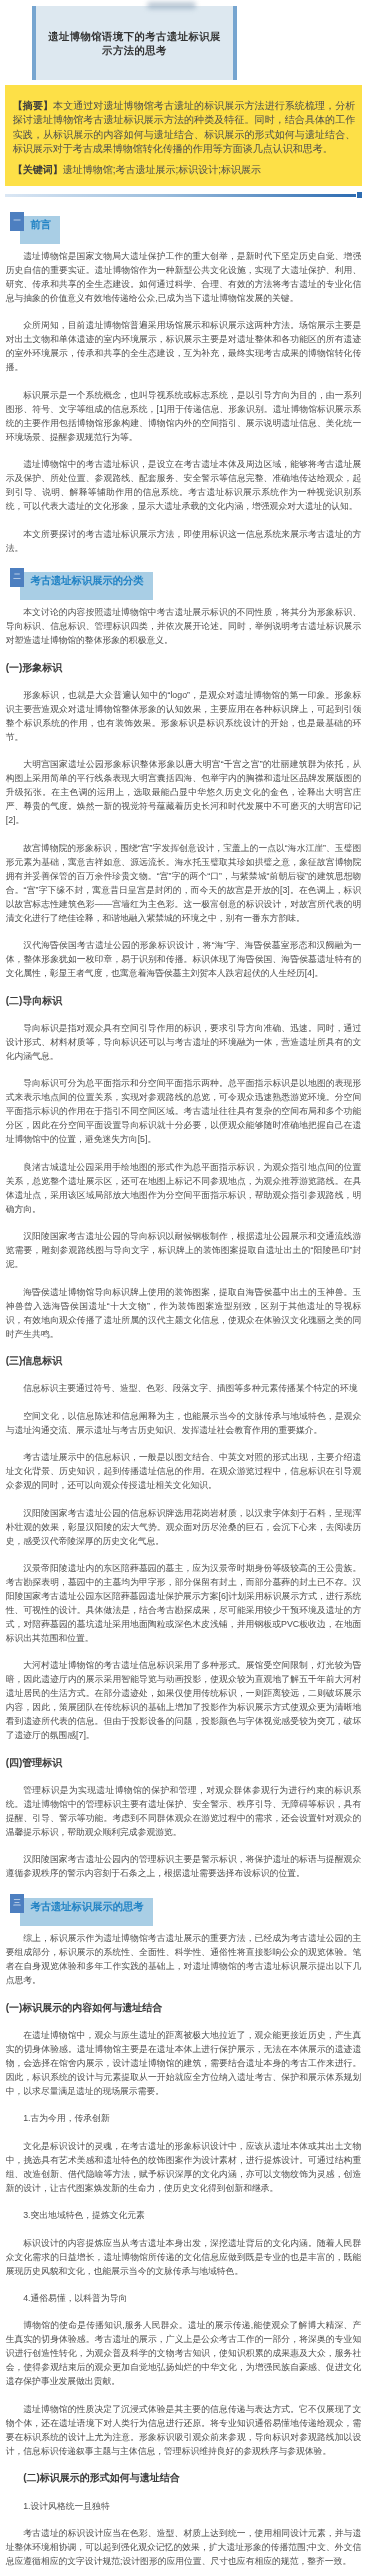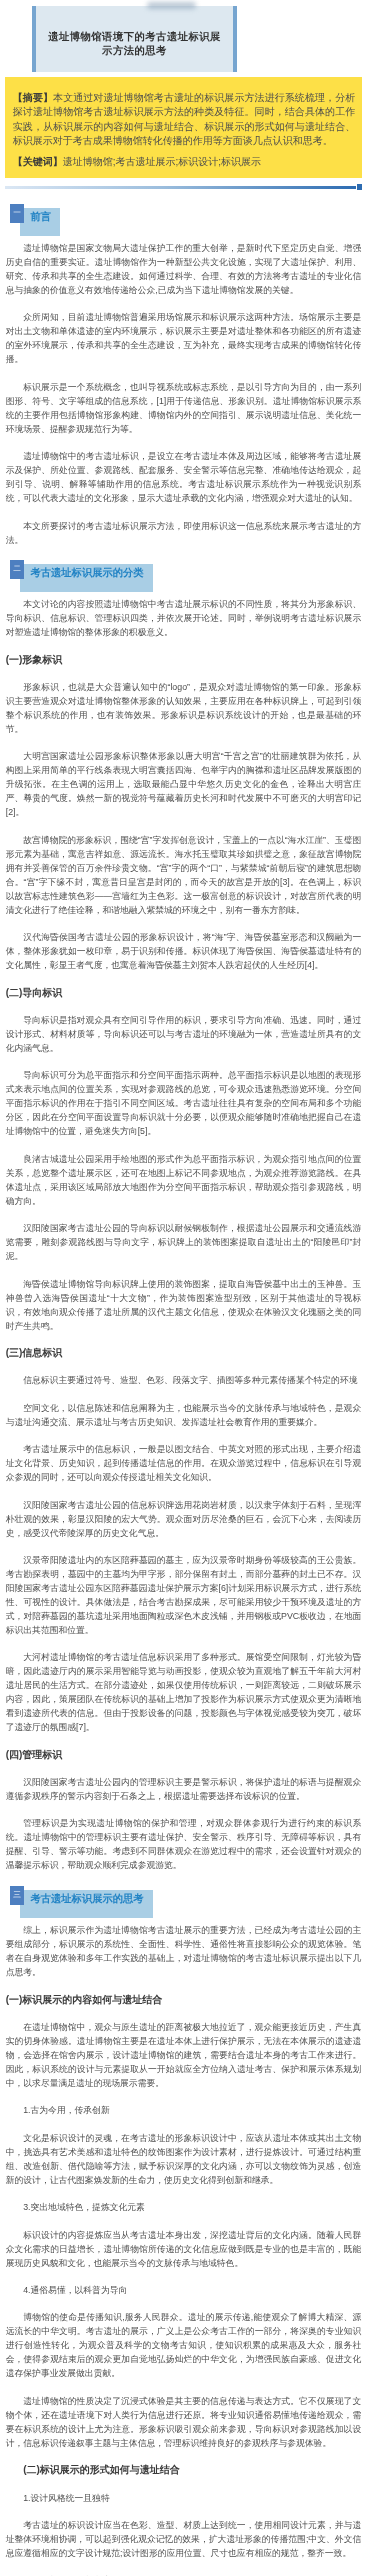--- a/index.html
+++ b/index.html
@@ -8,21 +8,21 @@
     background:#ffffff;
     font-family:"Liberation Sans","DejaVu Sans",sans-serif;
     color:#4d4d4d;
     overflow-x:hidden;
   }
   
   .title-wrap{
     position:relative;
     margin:6.2px 0 0 32px;
     width:205px;
-    height:66px;
+    height:74px;
     background:#dde8f0;
     box-sizing:border-box;
   }
   .title-bar{
     position:absolute;top:0;bottom:0;width:3.6px;background:#76a5d0;
   }
   .title-bar.left{left:0;}
   .title-bar.right{right:0;}
   .article-title{
     font-family:"Liberation Serif","DejaVu Serif",serif;
@@ -136,34 +136,34 @@
     <p class="para">汉阳陵国家考古遗址公园的导向标识以耐候钢板制作，根据遗址公园展示和交通流线游览需要，雕刻参观路线图与导向文字，标识牌上的装饰图案提取自遗址出土的“阳陵邑印”封泥。</p>
     <p class="para">海昏侯遗址博物馆导向标识牌上使用的装饰图案，提取自海昏侯墓中出土的玉神兽。玉神兽曾入选海昏侯国遗址“十大文物”，作为装饰图案造型别致，区别于其他遗址的导视标识，有效地向观众传播了遗址所属的汉代主题文化信息，使观众在体验汉文化瑰丽之美的同时产生共鸣。</p>
     <p class="subhead">(三)信息标识</p>
     <p class="para">信息标识主要通过符号、造型、色彩、段落文字、插图等多种元素传播某个特定的环境</p>
     <p class="para">空间文化，以信息陈述和信息阐释为主，也能展示当今的文脉传承与地域特色，是观众与遗址沟通交流、展示遗址与考古历史知识、发挥遗址社会教育作用的重要媒介。</p>
     <p class="para">考古遗址展示中的信息标识，一般是以图文结合、中英文对照的形式出现，主要介绍遗址文化背景、历史知识，起到传播遗址信息的作用。在观众游览过程中，信息标识在引导观众参观的同时，还可以向观众传授遗址相关文化知识。</p>
     <p class="para">汉阳陵国家考古遗址公园的信息标识牌选用花岗岩材质，以汉隶字体刻于石料，呈现浑朴壮观的效果，彰显汉阳陵的宏大气势。观众面对历尽沧桑的巨石，会沉下心来，去阅读历史，感受汉代帝陵深厚的历史文化气息。</p>
     <p class="para">汉景帝阳陵遗址内的东区陪葬墓园的墓主，应为汉景帝时期身份等级较高的王公贵族。考古勘探表明，墓园中的主墓均为甲字形，部分保留有封土，而部分墓葬的封土已不存。汉阳陵国家考古遗址公园东区陪葬墓园遗址保护展示方案[6]计划采用标识展示方式，进行系统性、可视性的设计。具体做法是，结合考古勘探成果，尽可能采用较少干预环境及遗址的方式，对陪葬墓园的墓坑遗址采用地面陶粒或深色木皮浅铺，并用钢板或PVC板收边，在地面标识出其范围和位置。</p>
     <p class="para">大河村遗址博物馆的考古遗址信息标识采用了多种形式。展馆受空间限制，灯光较为昏暗，因此遗迹厅内的展示采用智能导览与动画投影，使观众较为直观地了解五千年前大河村遗址居民的生活方式。在部分遗迹处，如果仅使用传统标识，一则距离较远，二则破坏展示内容，因此，策展团队在传统标识的基础上增加了投影作为标识展示方式使观众更为清晰地看到遗迹所代表的信息。但由于投影设备的问题，投影颜色与字体视觉感受较为突兀，破坏了遗迹厅的氛围感[7]。</p>
     <p class="subhead">(四)管理标识</p>
+    <p class="para">管理标识是为实现遗址博物馆的保护和管理，对观众群体参观行为进行约束的标识系统。遗址博物馆中的管理标识主要有遗址保护、安全警示、秩序引导、无障碍等标识，具有提醒、引导、警示等功能。考虑到不同群体观众在游览过程中的需求，还会设置针对观众的温馨提示标识，帮助观众顺利完成参观游览。</p>
     <p class="para">汉阳陵国家考古遗址公园内的管理标识主要是警示标识，将保护遗址的标语与提醒观众遵循参观秩序的警示内容刻于石条之上，根据遗址需要选择布设标识的位置。</p>
-    <p class="para">管理标识是为实现遗址博物馆的保护和管理，对观众群体参观行为进行约束的标识系统。遗址博物馆中的管理标识主要有遗址保护、安全警示、秩序引导、无障碍等标识，具有提醒、引导、警示等功能。考虑到不同群体观众在游览过程中的需求，还会设置针对观众的温馨提示标识，帮助观众顺利完成参观游览。</p>
     <div class="section-header">
       <div class="sec-num">三</div>
       <div class="sec-label">考古遗址标识展示的思考</div>
     </div>
     <p class="para">综上，标识展示作为遗址博物馆考古遗址展示的重要方法，已经成为考古遗址公园的主要组成部分，标识展示的系统性、全面性、科学性、通俗性将直接影响公众的观览体验。笔者在自身观览体验和多年工作实践的基础上，对遗址博物馆的考古遗址标识展示提出以下几点思考。</p>
     <p class="subhead">(一)标识展示的内容如何与遗址结合</p>
     <p class="para">在遗址博物馆中，观众与原生遗址的距离被极大地拉近了，观众能更接近历史，产生真实的切身体验感。遗址博物馆主要是在遗址本体上进行保护展示，无法在本体展示的遗迹遗物，会选择在馆舍内展示，设计遗址博物馆的建筑，需要结合遗址本身的考古工作来进行。因此，标识系统的设计与元素提取从一开始就应全方位纳入遗址考古、保护和展示体系规划中，以求尽量满足遗址的现场展示需要。</p>
     <p class="numhead">1.古为今用，传承创新</p>
     <p class="para">文化是标识设计的灵魂，在考古遗址的形象标识设计中，应该从遗址本体或其出土文物中，挑选具有艺术美感和遗址特色的纹饰图案作为设计素材，进行提炼设计。可通过结构重组、改造创新、借代隐喻等方法，赋予标识深厚的文化内涵，亦可以文物纹饰为灵感，创造新的设计，让古代图案焕发新的生命力，使历史文化得到创新和继承。</p>
     <p class="numhead">3.突出地域特色，提炼文化元素</p>
     <p class="para">标识设计的内容提炼应当从考古遗址本身出发，深挖遗址背后的文化内涵。随着人民群众文化需求的日益增长，遗址博物馆所传递的文化信息应做到既是专业的也是丰富的，既能展现历史风貌和文化，也能展示当今的文脉传承与地域特色。</p>
     <p class="numhead">4.通俗易懂，以科普为导向</p>
-    <p class="para">博物馆的使命是传播知识,服务人民群众。遗址的展示传递,能使观众了解博大精深、源远流长的中华文明。考古遗址的展示，广义上是公众考古工作的一部分，将深奥的专业知识进行创造性转化，为观众普及科学的文物考古知识，使知识积累的成果惠及大众，服务社会，使得参观结束后的观众更加自觉地弘扬灿烂的中华文化，为增强民族自豪感、促进文化遗存保护事业发展做出贡献。</p>
+    <p class="para">博物馆的使命是传播知识,服务人民群众。遗址的展示传递,能使观众了解博大精深、产生真实的切身体验感。考古遗址的展示，广义上是公众考古工作的一部分，将深奥的专业知识进行创造性转化，为观众普及科学的文物考古知识，使知识积累的成果惠及大众，服务社会，使得参观结束后的观众更加自觉地弘扬灿烂的中华文化，为增强民族自豪感、促进文化遗存保护事业发展做出贡献。</p>
     <p class="para">遗址博物馆的性质决定了沉浸式体验是其主要的信息传递与表达方式。它不仅展现了文物个体，还在遗址语境下对人类行为信息进行还原。将专业知识通俗易懂地传递给观众，需要在标识系统的设计上尤为注意。形象标识吸引观众前来参观，导向标识对参观路线加以设计，信息标识传递叙事主题与主体信息，管理标识维持良好的参观秩序与参观体验。</p>
     <p class="subhead indent">(二)标识展示的形式如何与遗址结合</p>
     <p class="numhead">1.设计风格统一且独特</p>
     <p class="para">考古遗址的标识设计应当在色彩、造型、材质上达到统一，使用相同设计元素，并与遗址整体环境相协调，可以起到强化观众记忆的效果，扩大遗址形象的传播范围;中文、外文信息应遵循相应的文字设计规范;设计图形的应用位置、尺寸也应有相应的规范，整齐一致。</p>
     <p class="numhead">2.分布合理，信息连续</p>
   </div>
 
 
 </body></html>

